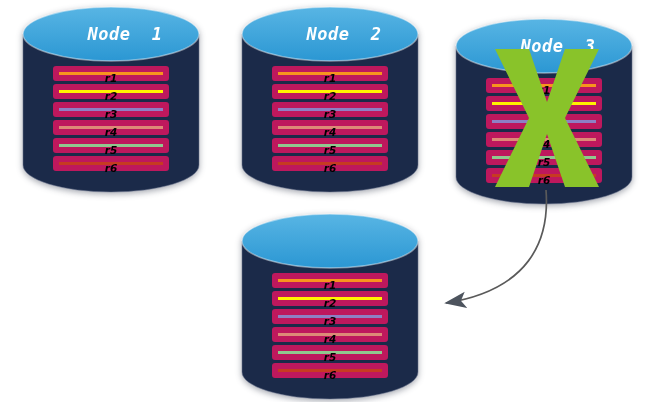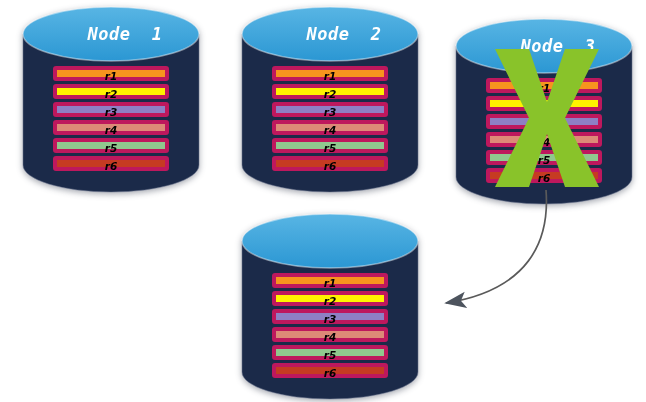--- a/index.html
+++ b/index.html
@@ -9,21 +9,21 @@
   }
   .node{position:absolute;width:206px;height:188px;font-style:italic;}
   .node svg.cyl{position:absolute;left:0;top:0;filter:drop-shadow(0 2px 3px rgba(20,30,50,.38));}
   .node .title{
     position:absolute;left:0;top:17px;width:100%;height:22px;line-height:22px;
     text-align:center;color:#fff;font-family:"DejaVu Sans Mono", monospace;
     font-weight:bold;font-size:17px;white-space:pre;letter-spacing:0.5px;
   }
   .rows{position:absolute;left:31px;top:60px;width:116px;}
   .row{
-    box-sizing:border-box;height:15px;margin-bottom:3px;border:4px solid #be185d;
+    box-sizing:border-box;height:15px;margin-bottom:3px;border:6px solid #be185d;
     border-radius:3px;text-align:center;font-weight:bold;font-size:10.5px;
     line-height:13px;color:#000;
   }
   .overlay{position:absolute;left:0;top:0;pointer-events:none;}
 </style>
 </head>
 <body>
 
 <div class="canvas">
 

